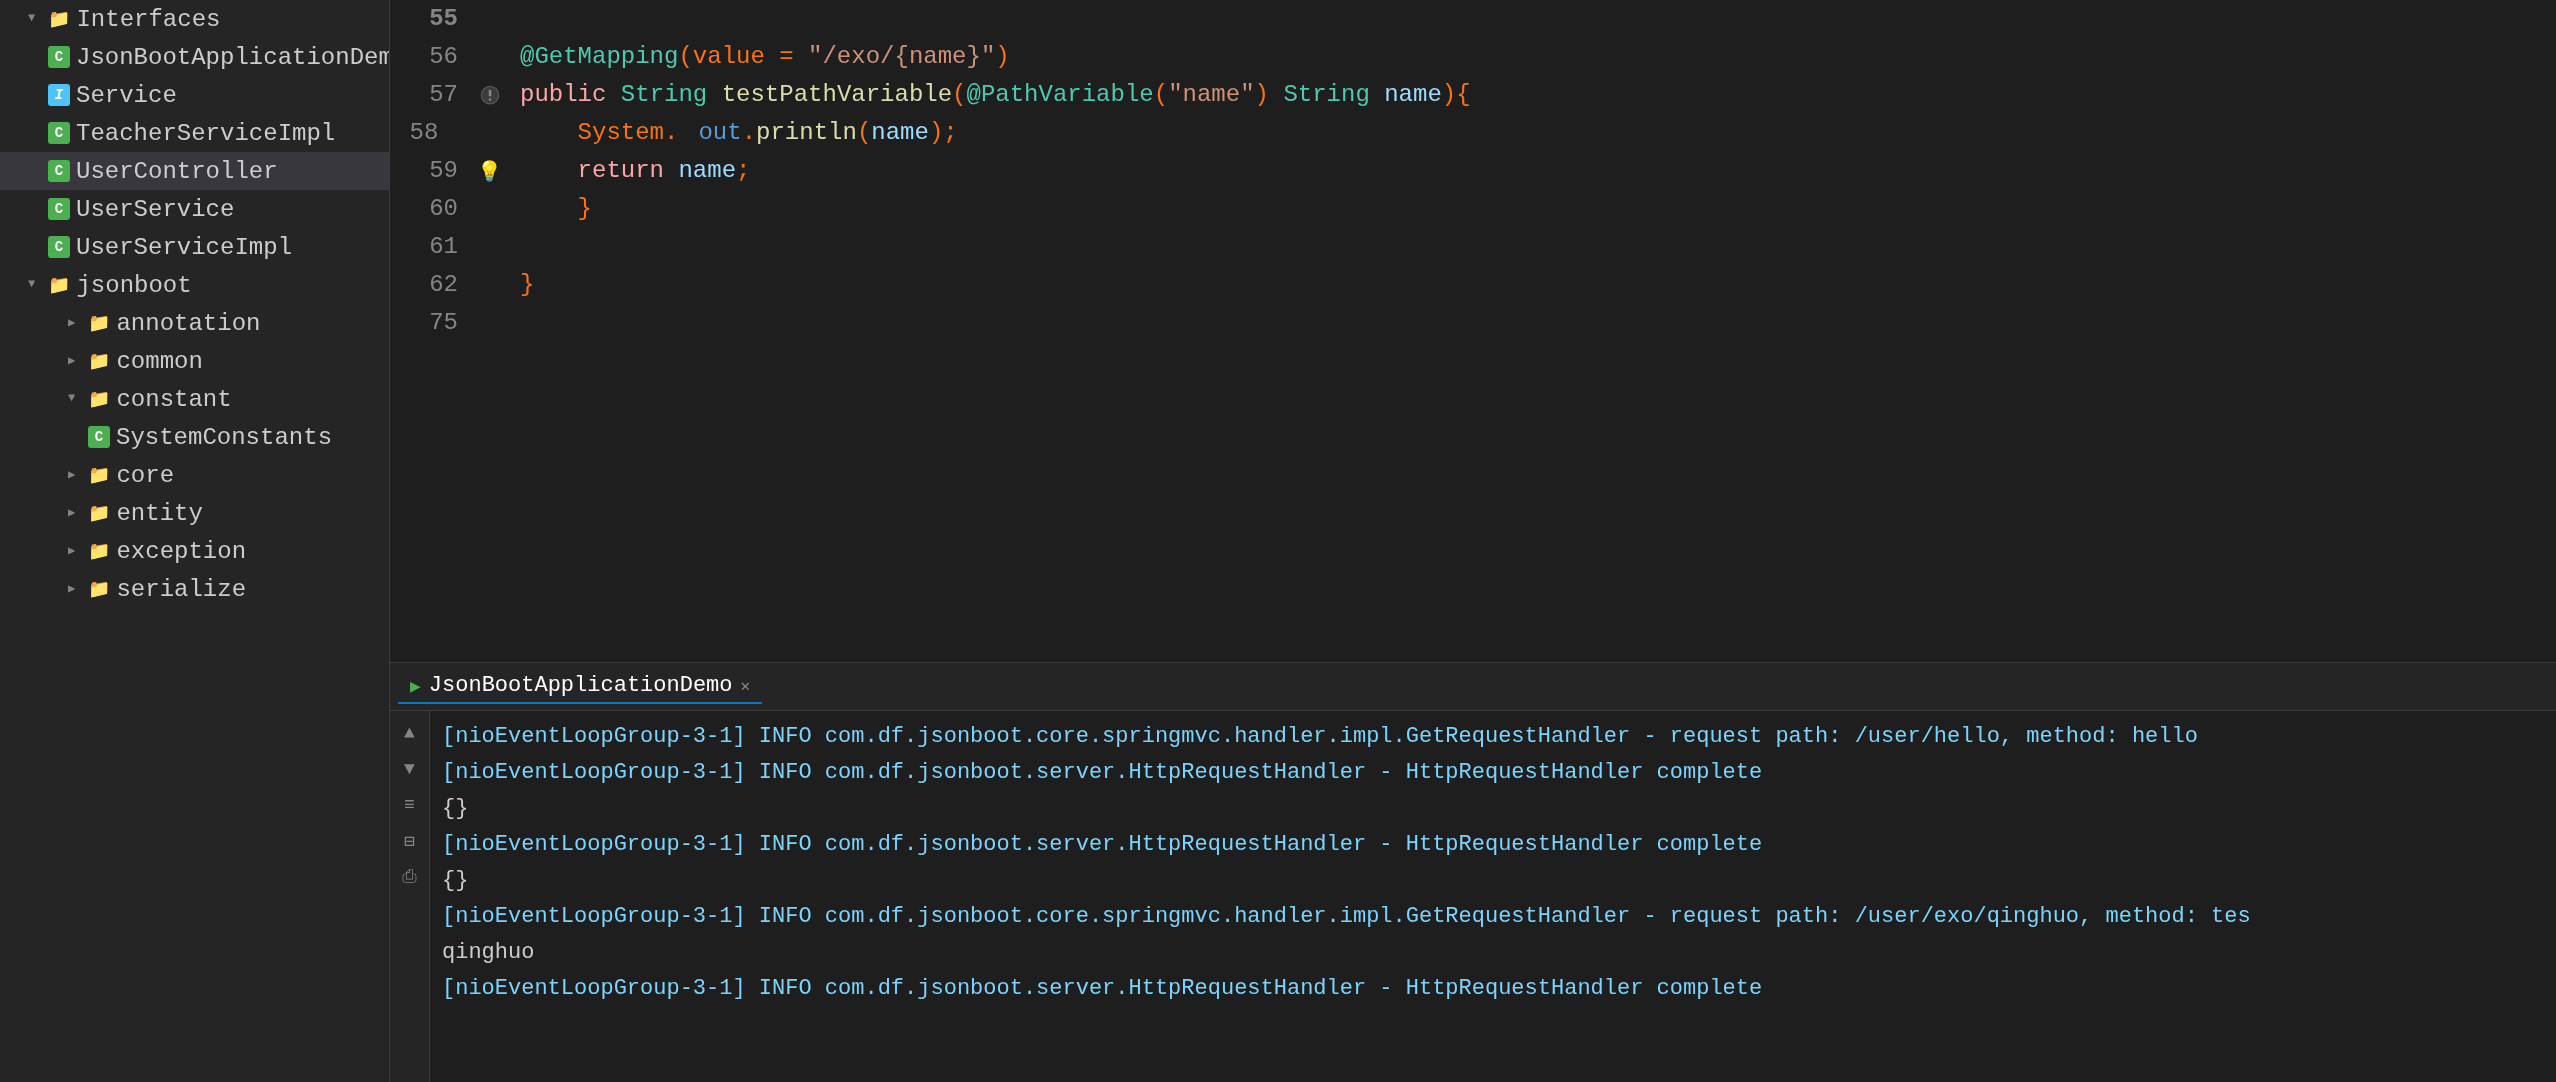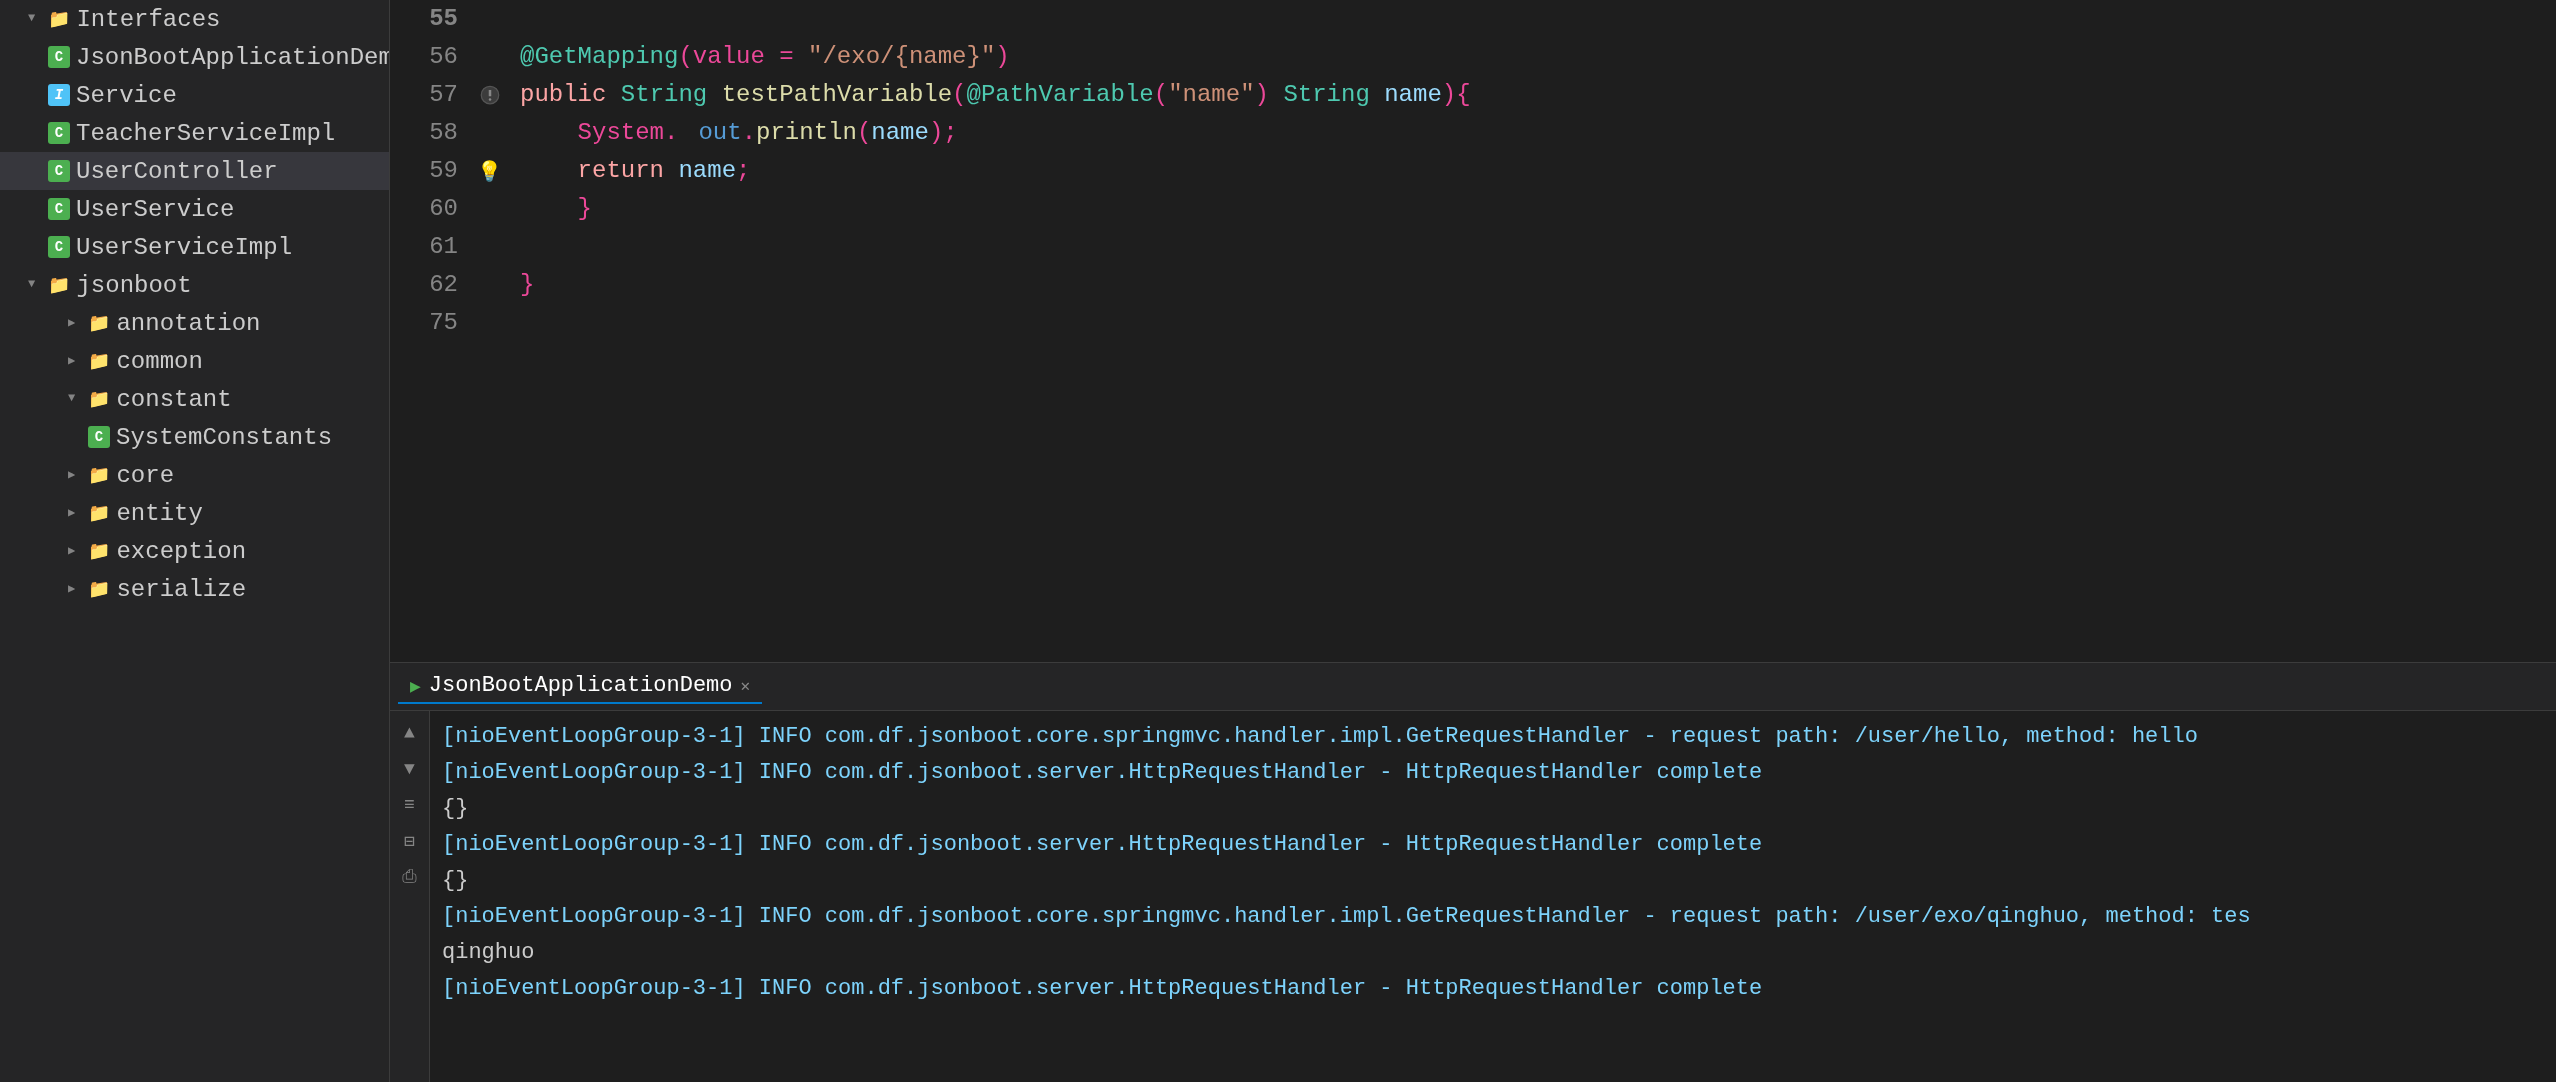--- a/index.html
+++ b/index.html
@@ -138,21 +138,21 @@
       align-items: center;
     }
 
     
     .kw { color: #fca5a5; }
     .str { color: #ce9178; }
     .method { color: #dcdcaa; }
     .type { color: #4ec9b0; }
     .param { color: #9cdcfe; }
     .comment { color: #6a9955; font-style: italic; }
-    .plain { color: #ec4899; font-family: Liberation Mono, monospace; }
+    .plain { color: #f97316; font-family: Liberation Mono, monospace; }
 
     
     .bottom-panel {
       height: 420px;
       background: #1e1e1e;
       border-top: 1px solid #3c3c3c;
       display: flex;
       flex-direction: column;
     }
 
@@ -363,21 +363,21 @@
 
   </div>
 
   <div class="editor-area">
     <div class="code-view">
 
       <div class="line-numbers">
         <div style="height:38px;line-height:38px;font-weight:bold;">55</div>
         <div style="height:38px;line-height:38px;">56</div>
         <div style="height:38px;line-height:38px;">57</div>
-        <div style="height:38px;line-height:38px;">58</div>
+        <div style="height:38px;line-height:38px;text-align:center;">58</div>
         <div style="height:38px;line-height:38px;">59</div>
         <div style="height:38px;line-height:38px;">60</div>
         <div style="height:38px;line-height:38px;">61</div>
         <div style="height:38px;line-height:38px;">62</div>
         <div style="height:38px;line-height:38px;">75</div>
       </div>
 
       <div class="gutter">
         <div class="gutter-icon" style="height:38px;"></div>
         <div class="gutter-icon" style="height:38px;"></div>

